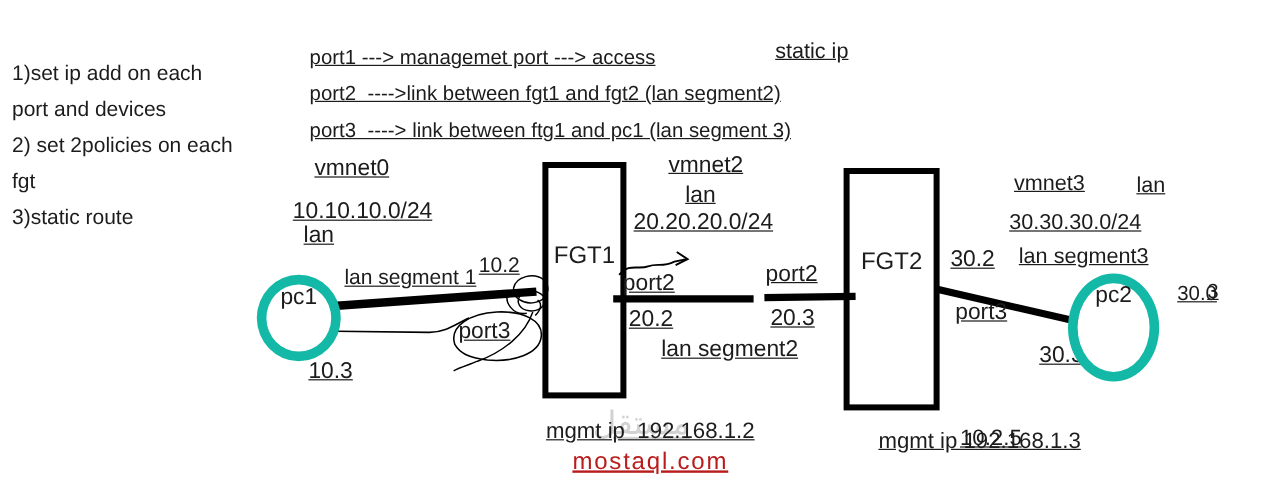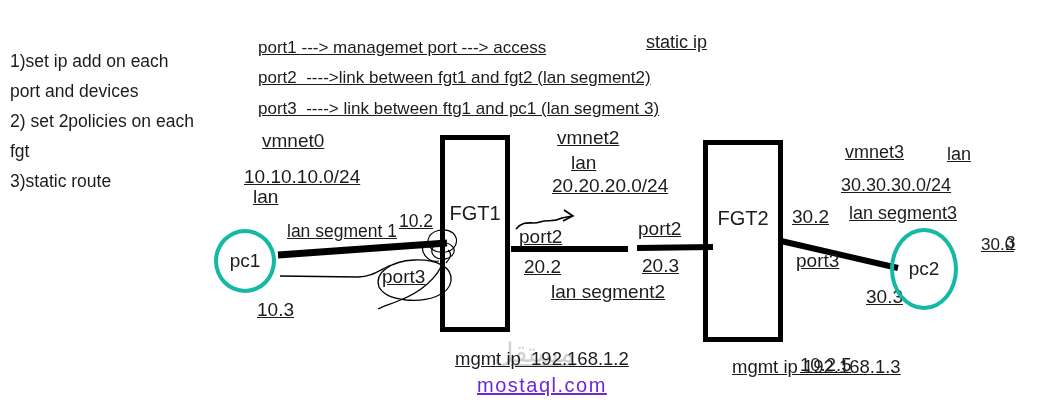--- a/index.html
+++ b/index.html
@@ -16,21 +16,21 @@
 
   .vmnet0-name{left:262px;top:130px;font-size:19px;}
   .vmnet0-subnet{left:244px;top:166px;font-size:19px;}
   .vmnet0-lan{left:253px;top:186px;font-size:19px;}
   .lanseg1{left:287px;top:221px;font-size:17.5px;}
   .ip102{left:399px;top:211px;font-size:17.5px;}
   .ip103{left:257px;top:299px;font-size:19px;}
 
   .vmnet2-name{left:557px;top:127px;font-size:19px;}
   .vmnet2-lan{left:571px;top:152px;font-size:19px;}
-  .vmnet2-subnet{left:552px;top:175px;font-size:19px;}
+  .vmnet2-subnet{left:528px;top:175px;font-size:19px;}
 
   .port2L{left:519px;top:226px;font-size:19px;}
   .ip202{left:524px;top:256px;font-size:19px;}
   .port2R{left:638px;top:218px;font-size:19px;}
   .ip203{left:642px;top:255px;font-size:19px;}
   .lanseg2{left:551px;top:281px;font-size:19px;}
 
   .ip302{left:792px;top:206px;font-size:19px;}
   .port3R{left:796px;top:250px;font-size:19px;}
   .ip303{left:866px;top:286px;font-size:19px;z-index:3;}
@@ -40,29 +40,29 @@
   .vmnet3-subnet{left:841px;top:175px;font-size:18px;}
   .lanseg3{left:849px;top:203px;font-size:18px;}
   .ip300{left:981px;top:235px;font-size:17px;}
   .ip300ov{left:1006px;top:233px;font-size:17px;}
 
   .mgmt1{left:455px;top:348px;font-size:18.5px;z-index:3;}
   .mgmt2{left:732px;top:356px;font-size:18.5px;z-index:3;}
   .mgmt2ov{left:800px;top:354px;font-size:18.5px;z-index:3;}
 
   .wm-ar{left:494px;top:338px;font-size:27px;color:#d2d2d2;z-index:1;}
-  .wm-dom{left:477px;top:374px;font-size:20px;color:#6d28d9;letter-spacing:1.5px;z-index:1;}
+  .wm-dom{left:477px;top:374px;font-size:20px;color:#b91c1c;letter-spacing:1.5px;z-index:1;}
 
-  .node{position:absolute;border:4px solid #14b8a6;border-radius:50%;z-index:4;
-        display:flex;align-items:center;justify-content:center;background:transparent;}
+  .node{position:absolute;border:8px solid #14b8a6;border-radius:50%;z-index:4;
+        display:flex;align-items:flex-start;justify-content:center;background:transparent;}
   .pc1{left:214px;top:229px;width:54px;height:56px;font-size:19px;}
   .pc2{left:890px;top:228px;width:60px;height:74px;font-size:19px;}
   .fgtbox{position:absolute;border:5px solid #000;background:#fff;z-index:2;
           box-sizing:border-box;text-align:center;font-size:20px;}
-  .fgt1{left:440px;top:135px;width:70px;height:197px;}
+  .fgt1{left:452px;top:135px;width:70px;height:197px;}
   .fgt2{left:703px;top:140px;width:80px;height:202px;}
   .fgtbox .boxlabel{margin-top:62px;}
   svg.wires{position:absolute;left:0;top:0;z-index:2;pointer-events:none;}
 </style>
 </head>
 <body>
 
 <div class="canvas">
 
   <div class="notes">

